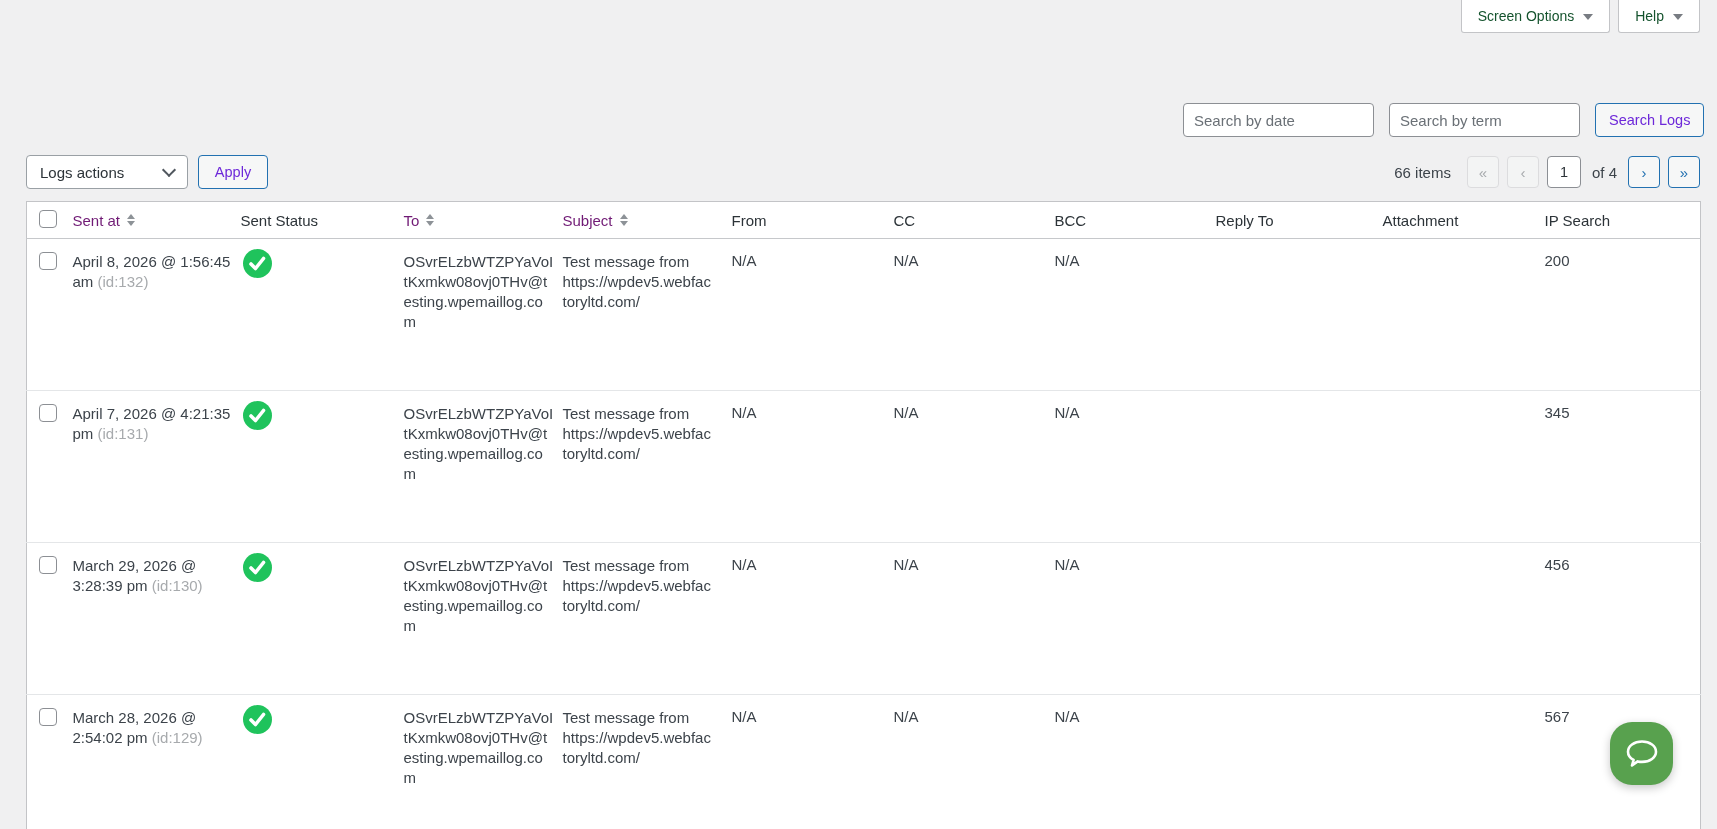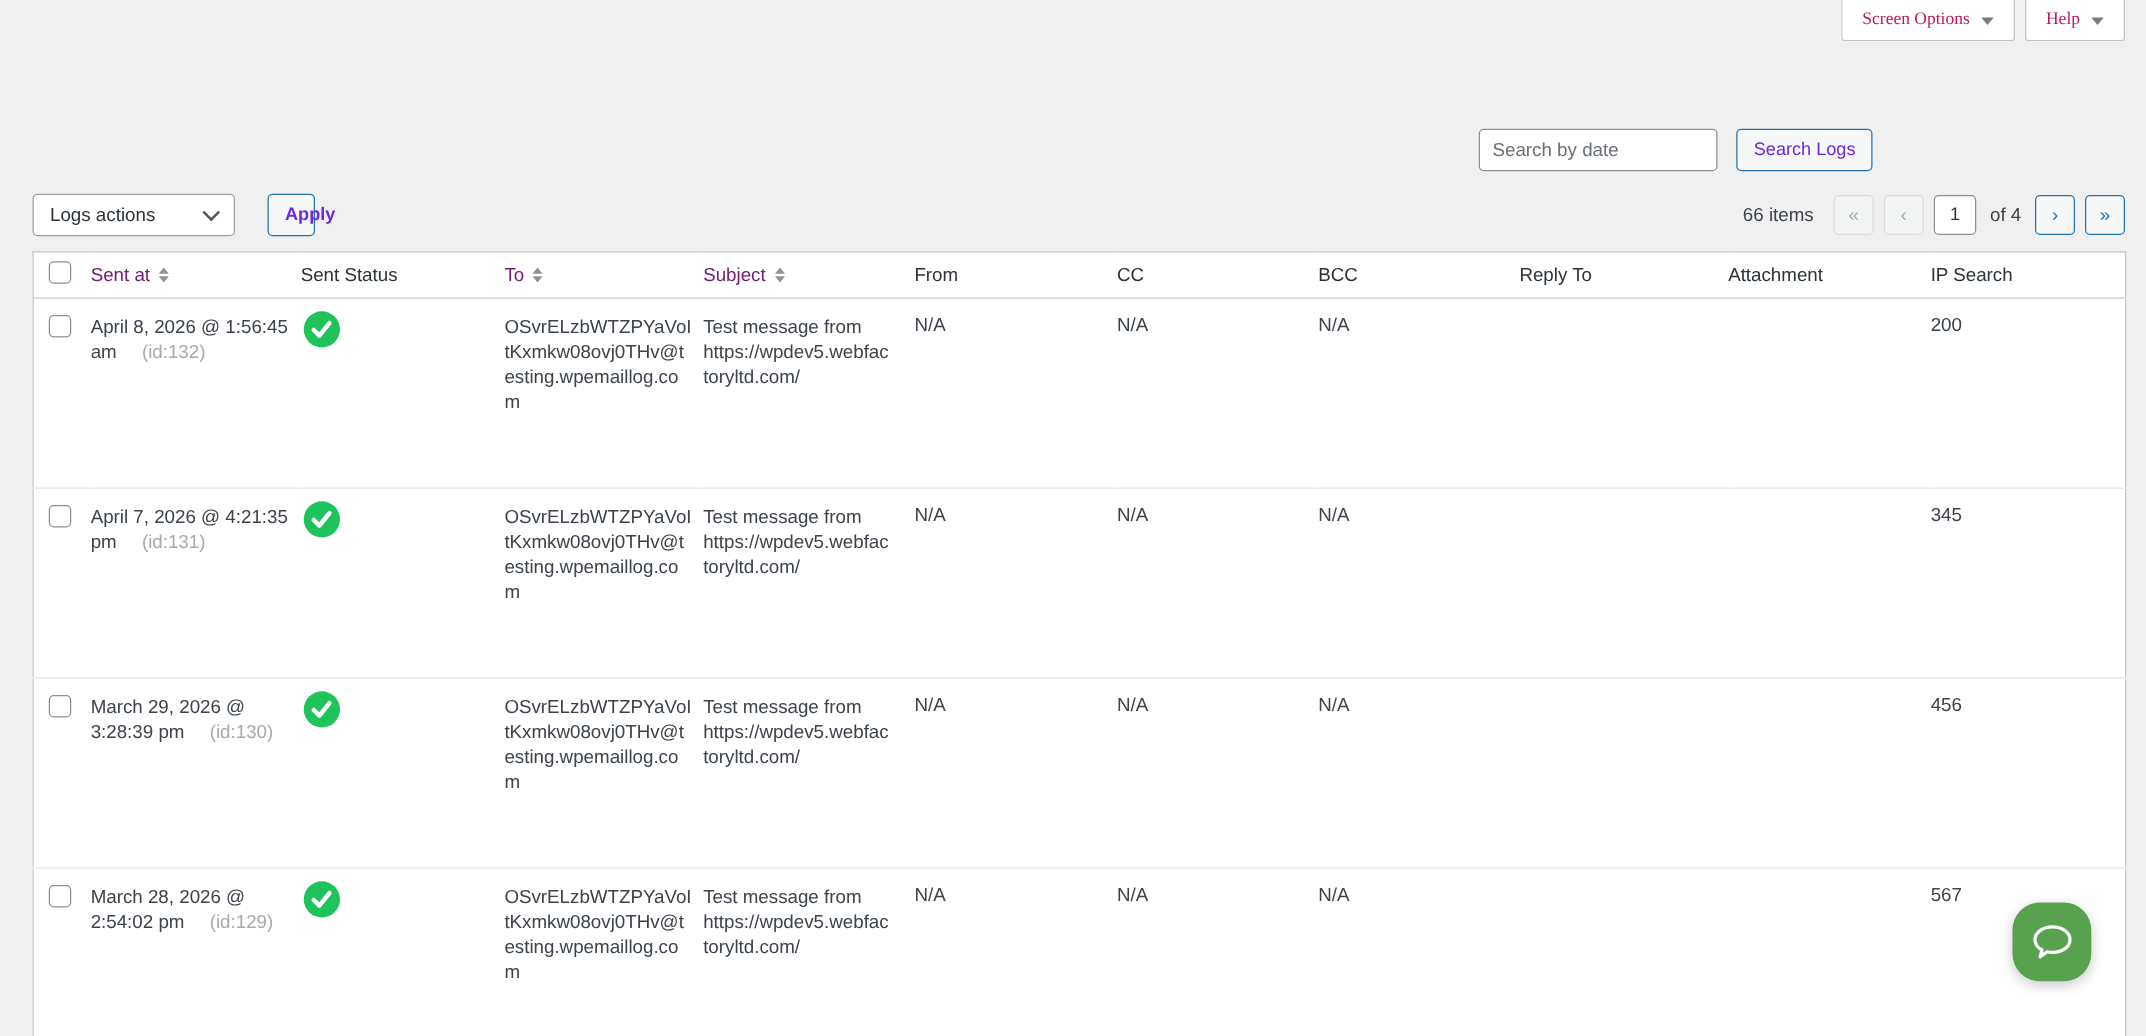--- a/index.html
+++ b/index.html
@@ -2,22 +2,22 @@
 <html><head>
 <meta charset="utf-8">
 <style>
   html,body{margin:0;padding:0;}
   .page{position:relative;width:1717px;height:829px;background:#f0f0f1;overflow:hidden;
         font-family:"Liberation Sans",sans-serif;color:#3c434a;}
 
   
   .top-tabs{position:absolute;top:0;right:17px;display:flex;gap:8px;}
   .top-tab{background:#fff;border:1px solid #c3c4c7;border-top:none;border-radius:0 0 3px 3px;
-           height:33px;padding:0 16px;font-size:14px;color:#be185d;display:flex;align-items:center;
-           gap:9px;cursor:pointer;font-family:Liberation Serif, serif;}
+           height:33px;padding:0 16px;font-size:14px;color:#14532d;display:flex;align-items:center;
+           gap:9px;cursor:pointer;font-family:Liberation Sans, sans-serif;}
   .caret{width:0;height:0;border-left:5px solid transparent;border-right:5px solid transparent;
          border-top:6px solid #787c82;margin-top:2px;}
 
   
   .page-header{position:absolute;top:20px;left:26px;display:flex;align-items:center;gap:13px;}
   .logo svg{width:54px;height:54px;display:block;}
   h1.title{font-size:26px;font-weight:400;color:#1d2327;margin:0;letter-spacing:.2px;}
 
   
   .search-row{position:absolute;top:103px;left:1183px;display:flex;gap:15px;align-items:center;}
@@ -28,21 +28,21 @@
   .btn{height:34px;padding:0 13px;background:#f6f7f7;border:1px solid #2271b1;border-radius:4px;
        color:#6d28d9;font-size:14.5px;cursor:pointer;font-family:"Liberation Sans",sans-serif;}
 
   
   .bulk-select{position:absolute;top:155px;left:26px;width:162px;height:34px;background:#fff;
                border:1px solid #9aa0a5;border-radius:4px;display:flex;align-items:center;
                justify-content:space-between;padding:0 13px;font-size:15px;color:#2c3338;
                cursor:pointer;box-sizing:border-box;}
   .chev{width:8px;height:8px;border-right:2px solid #50575e;border-bottom:2px solid #50575e;
         transform:rotate(45deg);margin-top:-5px;}
-  .apply-btn{position:absolute;top:155px;left:214px;width:38px;font-weight:bold;}
+  .apply-btn{position:absolute;top:155px;left:198px;width:70px;}
 
   
   .pagination{position:absolute;top:155px;right:17px;display:flex;align-items:center;gap:8px;
               height:34px;font-size:15px;color:#3c434a;}
   .items{margin-right:8px;}
   .pg{width:32px;height:32px;display:flex;align-items:center;justify-content:center;
       border-radius:4px;font-size:15px;box-sizing:border-box;padding:0;
       font-family:"Liberation Sans",sans-serif;}
   .pg.disabled{background:#f3f4f4;border:1px solid #dcdcde;color:#a7aaad;}
   button.pg{background:#f6f7f7;border:1px solid #2271b1;color:#2271b1;cursor:pointer;}
@@ -61,21 +61,21 @@
   .sort-label{color:#701a75;}
   .sorter{display:inline-flex;flex-direction:column;gap:2px;}
   .sorter .up{width:0;height:0;border-left:4px solid transparent;border-right:4px solid transparent;
               border-bottom:5px solid #8d9297;}
   .sorter .down{width:0;height:0;border-left:4px solid transparent;border-right:4px solid transparent;
                 border-top:5px solid #8d9297;}
   .logtable tbody tr{height:152px;}
   .logtable tbody td{vertical-align:top;padding:13px 8px 0 0;border-bottom:1px solid #e4e6e8;
                      color:#3c434a;}
   .sent-at{width:160px;line-height:20px;}
-  .idlabel{color:#a7aaad;margin-left:16px;}
+  .idlabel{color:#a7aaad;}
   .wrapcell{width:150px;line-height:20px;overflow-wrap:anywhere;word-break:break-word;}
   .okicon{display:inline-block;width:29px;height:29px;border-radius:50%;background:#1fc35c;
           margin-left:2px;margin-top:-3px;}
   .okicon svg{width:29px;height:29px;display:block;}
   input.wpcheck{appearance:none;-webkit-appearance:none;width:18px;height:18px;
                 border:1px solid #8c8f94;border-radius:4px;background:#fff;margin:0;cursor:pointer;}
 
   
   .chat{position:absolute;left:1610px;top:722px;width:63px;height:63px;border-radius:22px;
         background:#58a14e;border:none;cursor:pointer;display:flex;align-items:center;
@@ -94,20 +94,21 @@
     </button>
     <button class="top-tab">
       <span>Help</span>
       <span class="caret"></span>
     </button>
   </div>
 
 
   <div class="search-row">
     <input class="search-input" type="text" placeholder="Search by date" style="">
+    <input class="search-input" type="text" placeholder="Search by term" style="">
     <button class="btn">Search Logs</button>
   </div>
 
   <div class="bulk-select">
     <span>Logs actions</span>
     <span class="chev"></span>
   </div>
   <button class="btn apply-btn">Apply</button>
 
   <div class="pagination">

